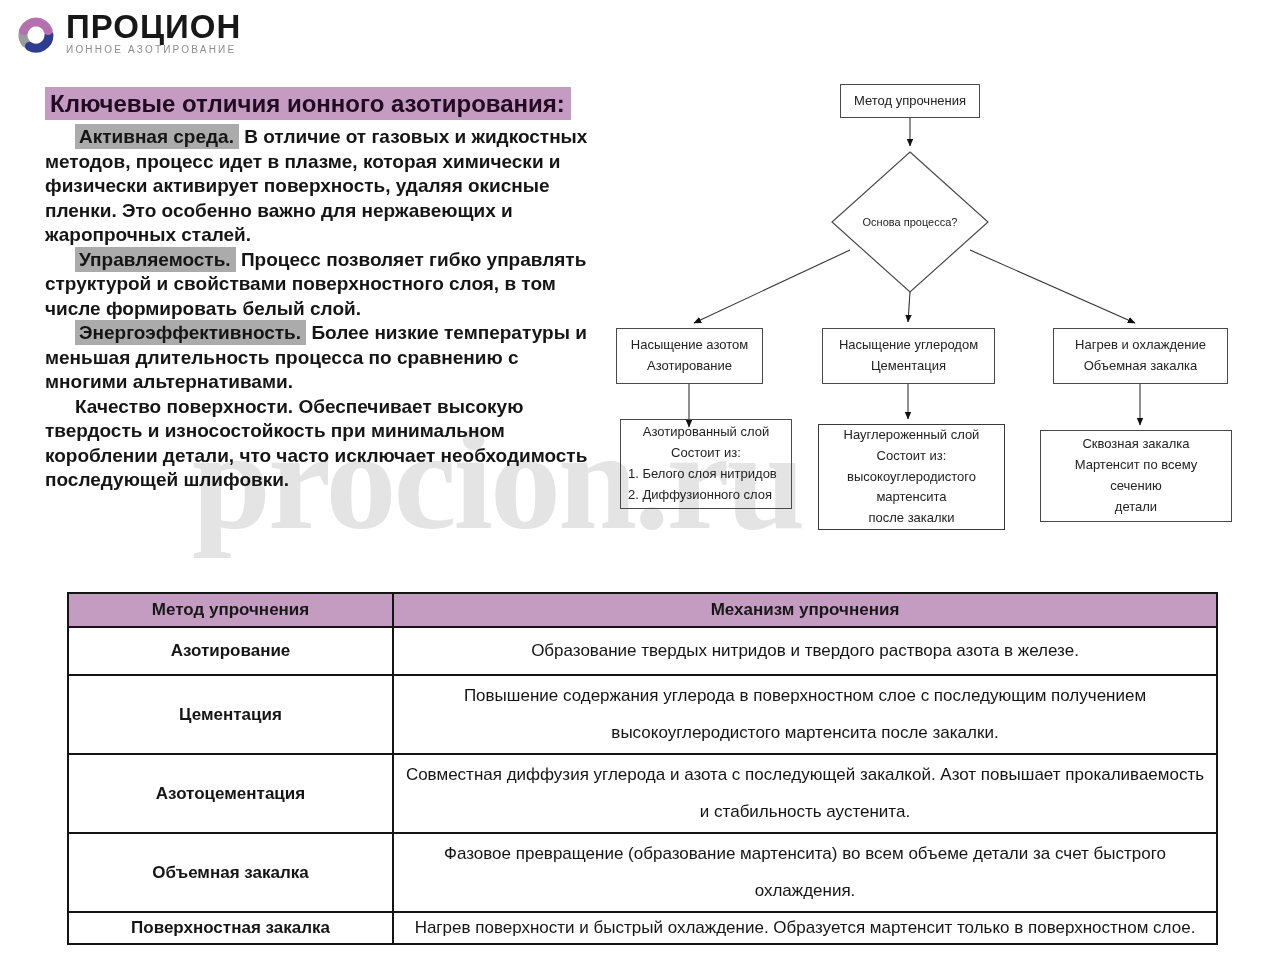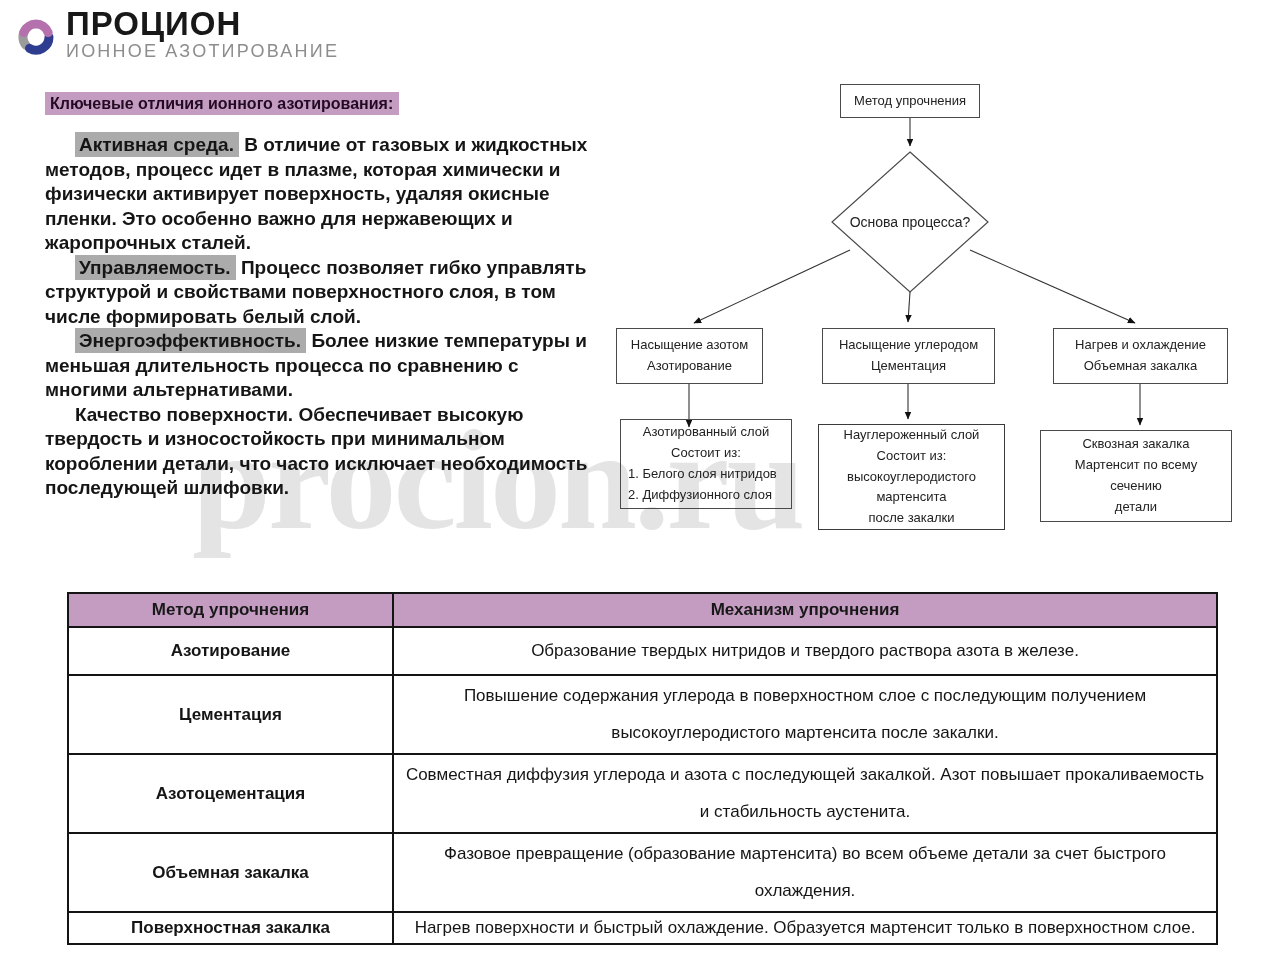--- a/index.html
+++ b/index.html
@@ -5,44 +5,44 @@
   * { box-sizing: border-box; margin: 0; padding: 0; }
   html,body { background:#fff; }
   body { font-family: "Liberation Sans", sans-serif; color:#151515; }
   .page { position:relative; width:1280px; height:960px; background:#fff; overflow:hidden; }
 
   
   .logo { position:absolute; left:12px; top:8px; display:flex; align-items:center; z-index:3; }
   .logo-icon { width:48px; height:50px; }
   .logo-text { margin-left:6px; }
   .brand { font-size:33px; font-weight:800; letter-spacing:1px; color:#181818; line-height:32px; }
-  .tagline { font-size:18px; color:#8d8d8d; letter-spacing:2.2px; margin-top:1px; }
+  .tagline { font-size:10px; color:#8d8d8d; letter-spacing:2.2px; margin-top:1px; }
 
   
   .watermark { position:absolute; left:192px; top:398px; z-index:0;
     font-size:142px; font-weight:bold; color:#e4e4e4; letter-spacing:-3px;
     font-family:Liberation Serif, serif; }
 
   
   .intro { position:absolute; left:45px; top:90px; width:556px; z-index:2;
     font-weight:bold; font-size:19px; line-height:24.5px; }
-  .intro h1 { font-size:16px; font-weight:bold; line-height:27px; margin:0 0 16px 0; }
+  .intro h1 { font-size:24px; font-weight:bold; line-height:27px; margin:0 0 8px 0; }
   .hl-pink { background:#c49cc2; padding:3px 6px 3px 5px; color:#230a23; }
   .intro p { text-indent:30px; }
   .hl-gray { background:#ababab; padding:2px 5px 2px 4px; }
 
   
   .flow { position:absolute; left:600px; top:78px; width:648px; height:470px; z-index:2; }
   .flow svg.connectors { position:absolute; left:0; top:0; }
   .fbox { position:absolute; border:1px solid #4a4a4a; background:transparent;
     display:flex; flex-direction:column; align-items:center; justify-content:center;
     font-size:13px; line-height:1.6; color:#222; text-align:center; }
   .root-box  { left:240px; top:6px;   width:140px; height:34px; }
   .dec-label { position:absolute; left:232px; top:120px; width:156px; height:48px;
-    display:flex; align-items:center; justify-content:center; font-size:14px; color:#222; }
+    display:flex; align-items:center; justify-content:center; font-size:11px; color:#222; }
   .pbox-0 { left:16px;  top:250px; width:147px; height:56px; }
   .pbox-1 { left:222px; top:250px; width:173px; height:56px; }
   .pbox-2 { left:453px; top:250px; width:175px; height:56px; }
   .rbox-0 { left:4px;   top:341px; width:172px; height:90px;margin-left:16px; }
   .rbox-1 { left:218px; top:346px; width:187px; height:106px; border-color:#3a3a3a; }
   .rbox-2 { left:440px; top:352px; width:192px; height:92px; }
   .rbox-0 .bline:nth-child(n+3){ align-self:flex-start; padding-left:7px; text-align:left; }
 
   
   .tbl { position:absolute; left:67px; top:592px; width:1151px; z-index:2;

